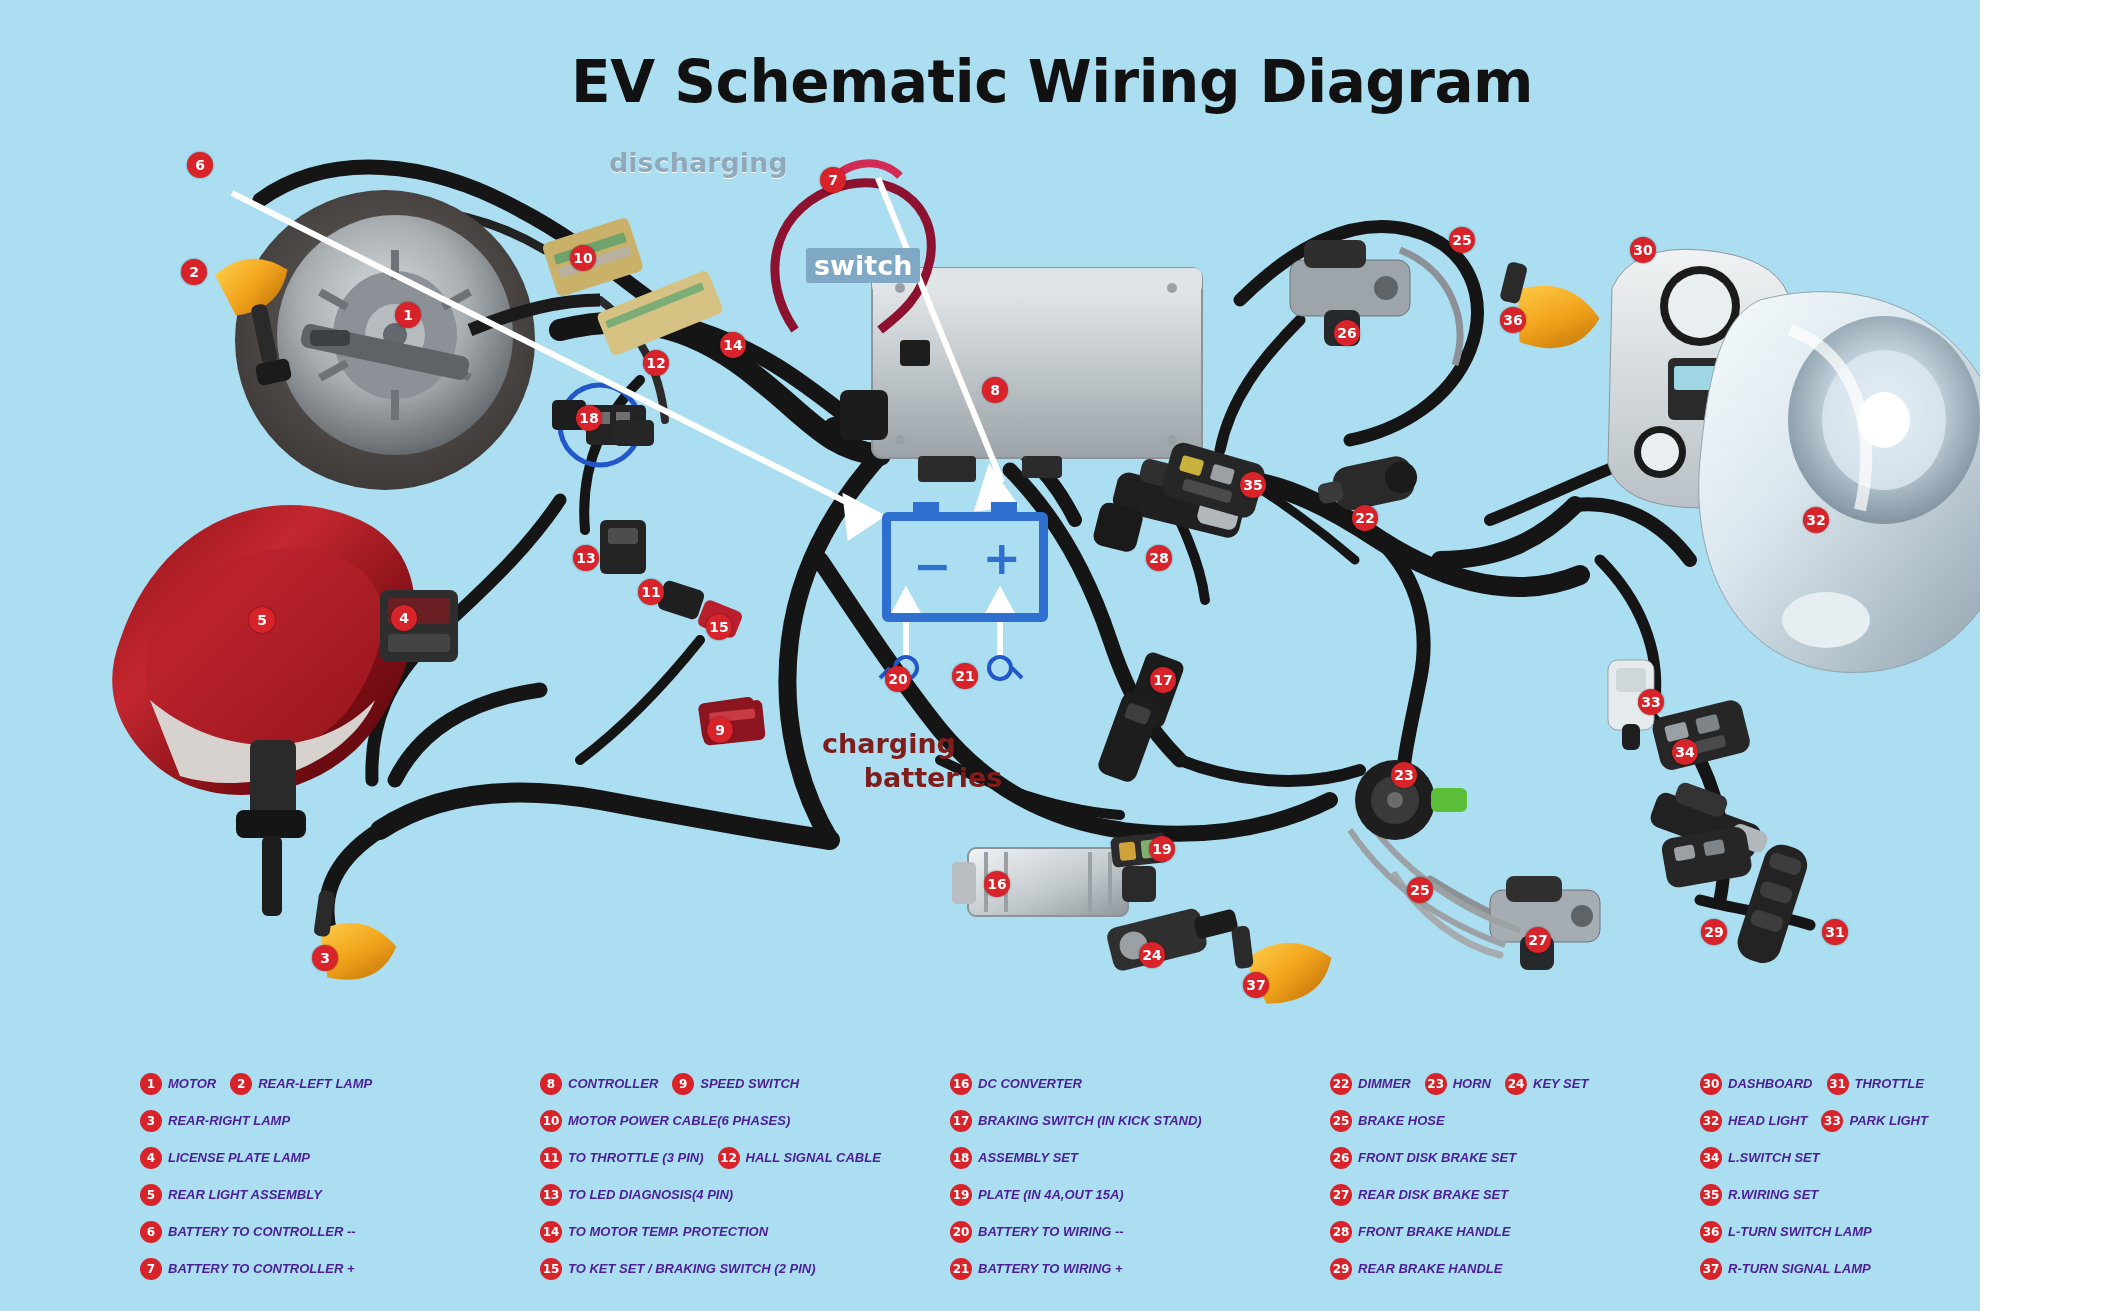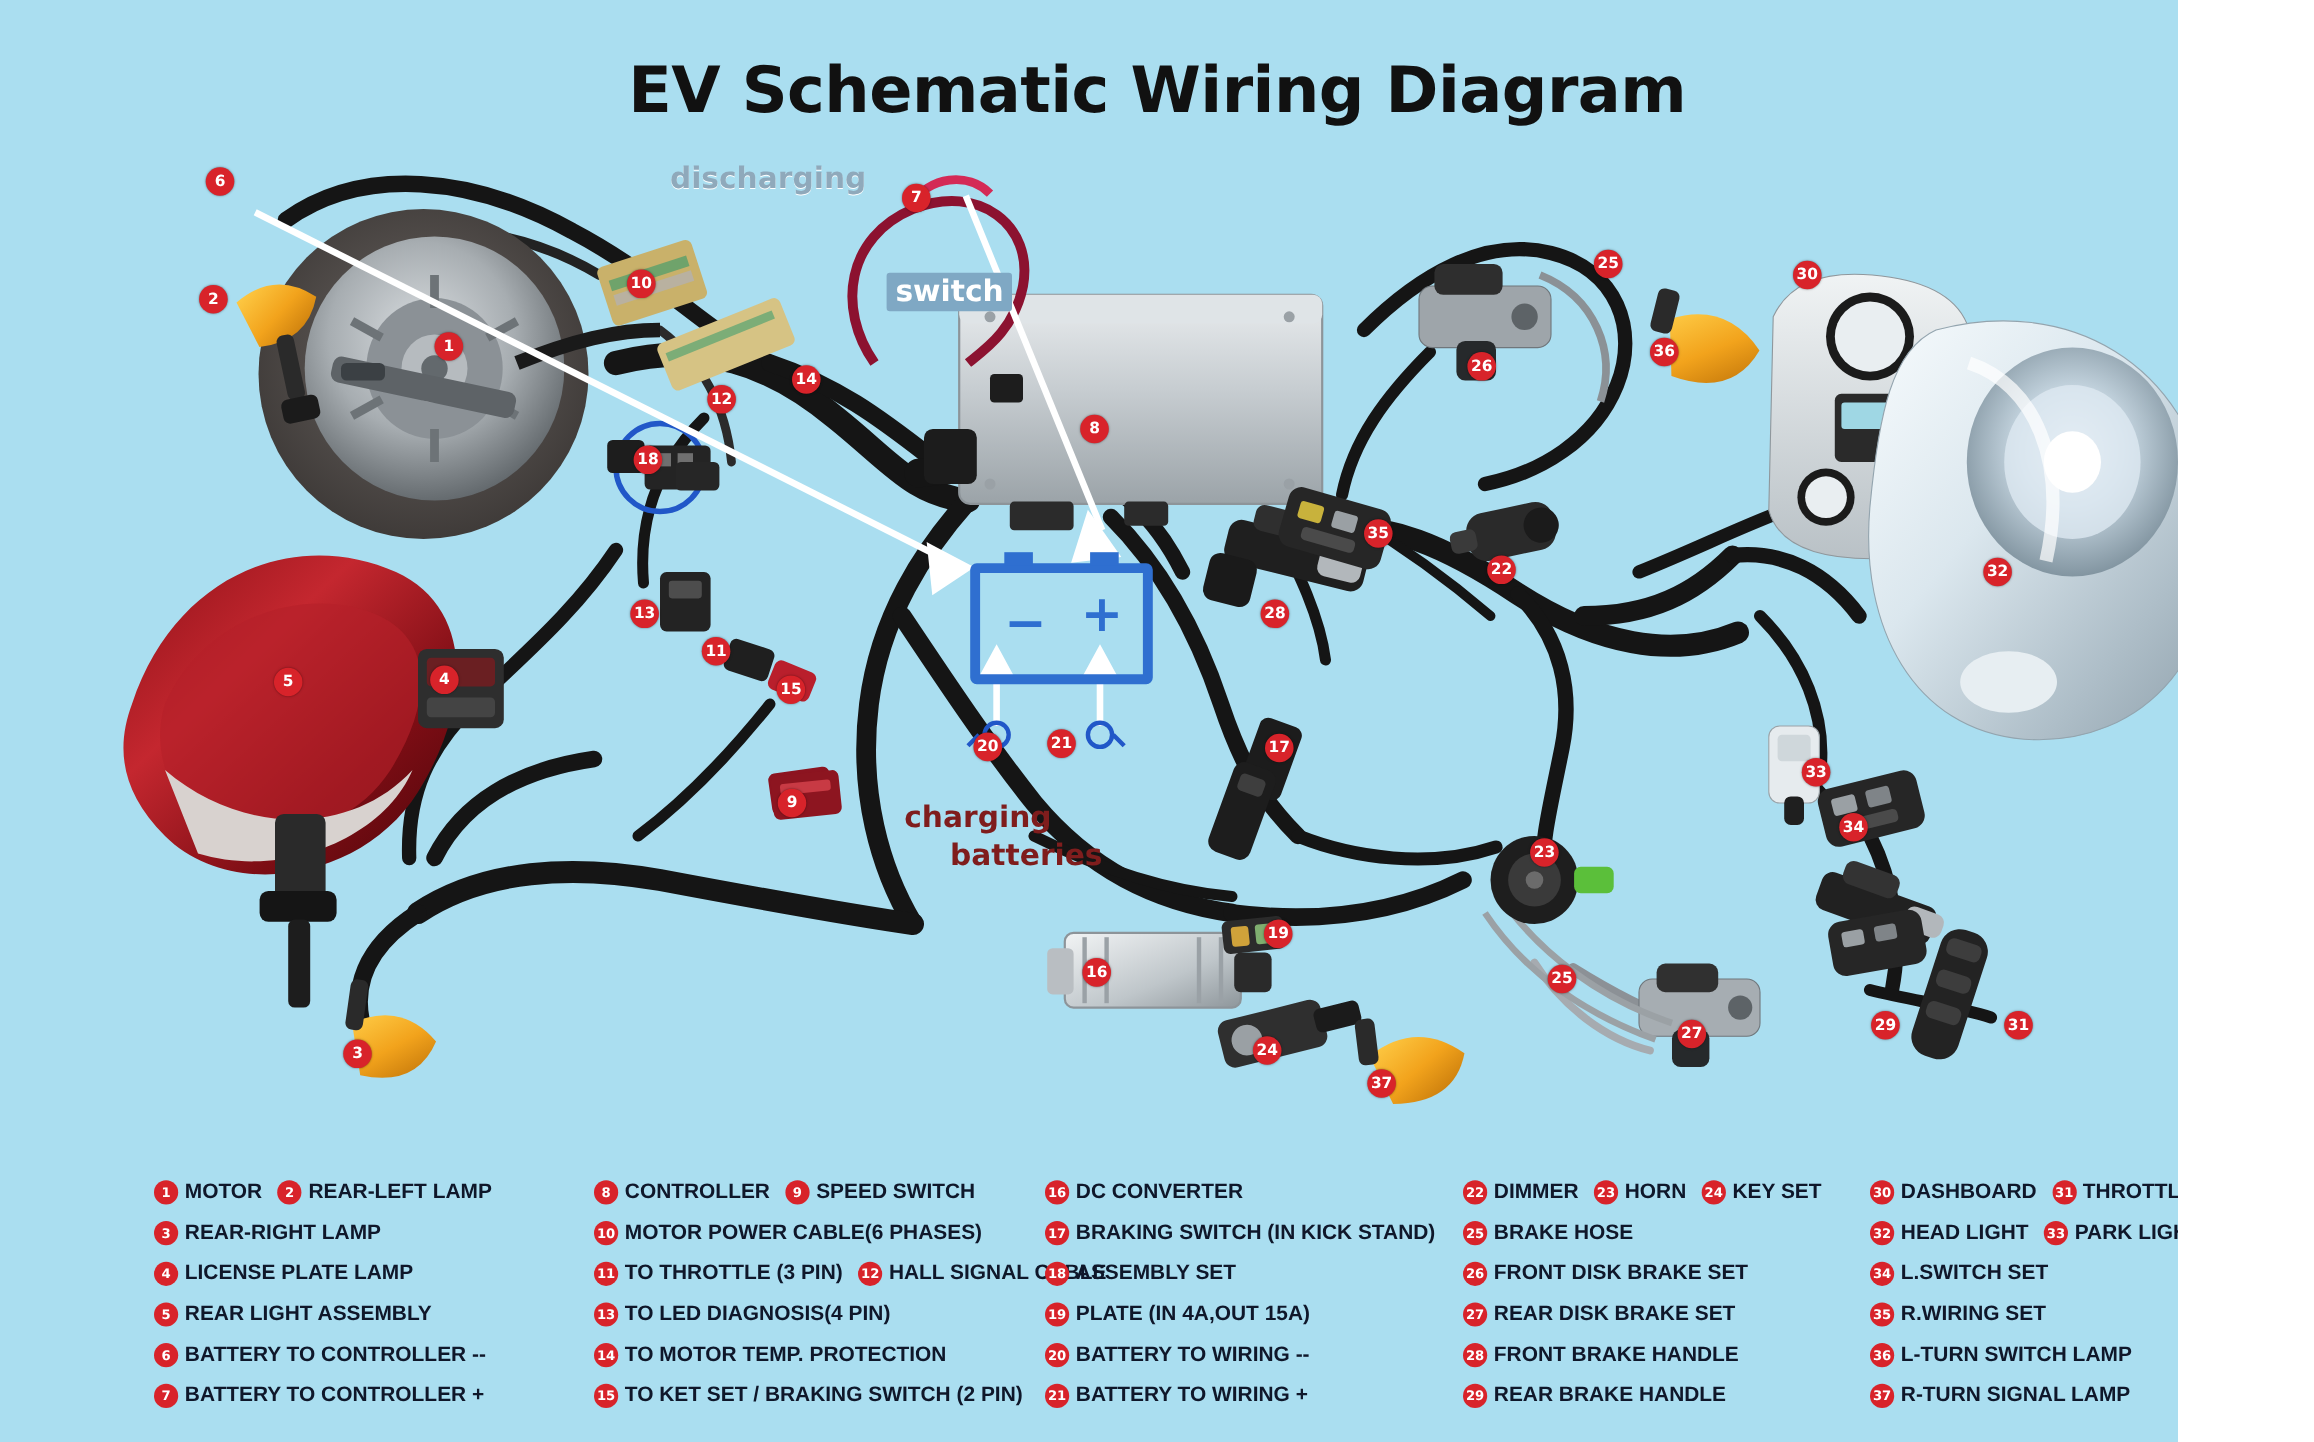--- a/index.html
+++ b/index.html
@@ -144,24 +144,25 @@
     background: #d8232a;
     color: #fff;
     font-size: 12px;
     font-weight: bold;
     line-height: 22px;
     text-align: center;
     margin-right: 6px;
     font-family: "DejaVu Sans", sans-serif;
   }
   .ltext {
-    font-size: 19px;
-    color: #0f172a;
+    font-size: 13px;
+    color: #4c1d95;
     font-weight: bold;
     font-family: "Liberation Sans", sans-serif;
+    font-style: italic;
   }
   
   #arrows { position: absolute; left:0; top:0; width: 2104px; height: 1060px; z-index: 30; pointer-events:none;}
 </style>
 </head>
 <body>
 
 <div id="page">
 
   <div id="title">EV Schematic Wiring Diagram</div>

